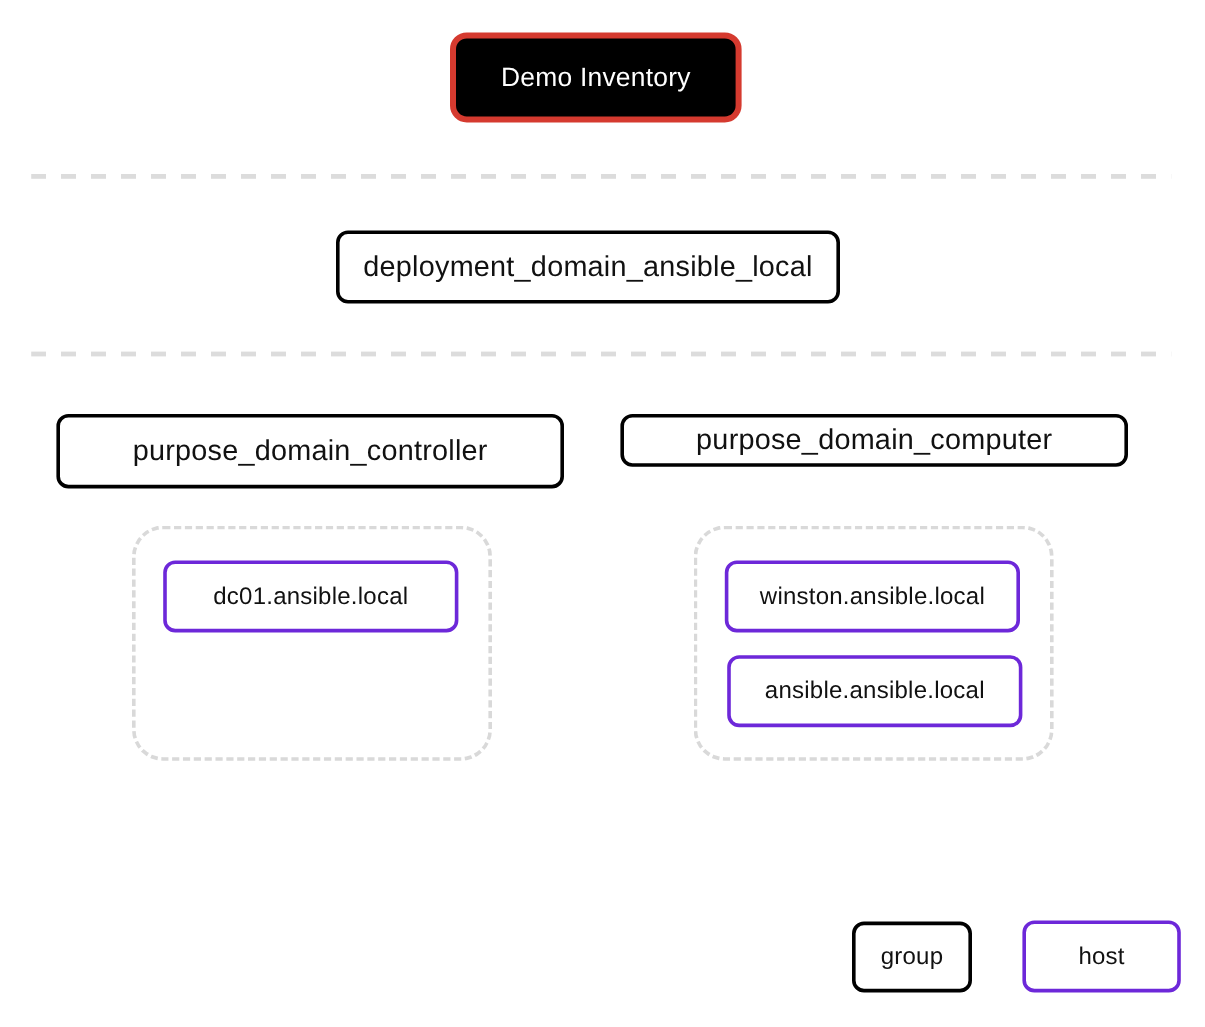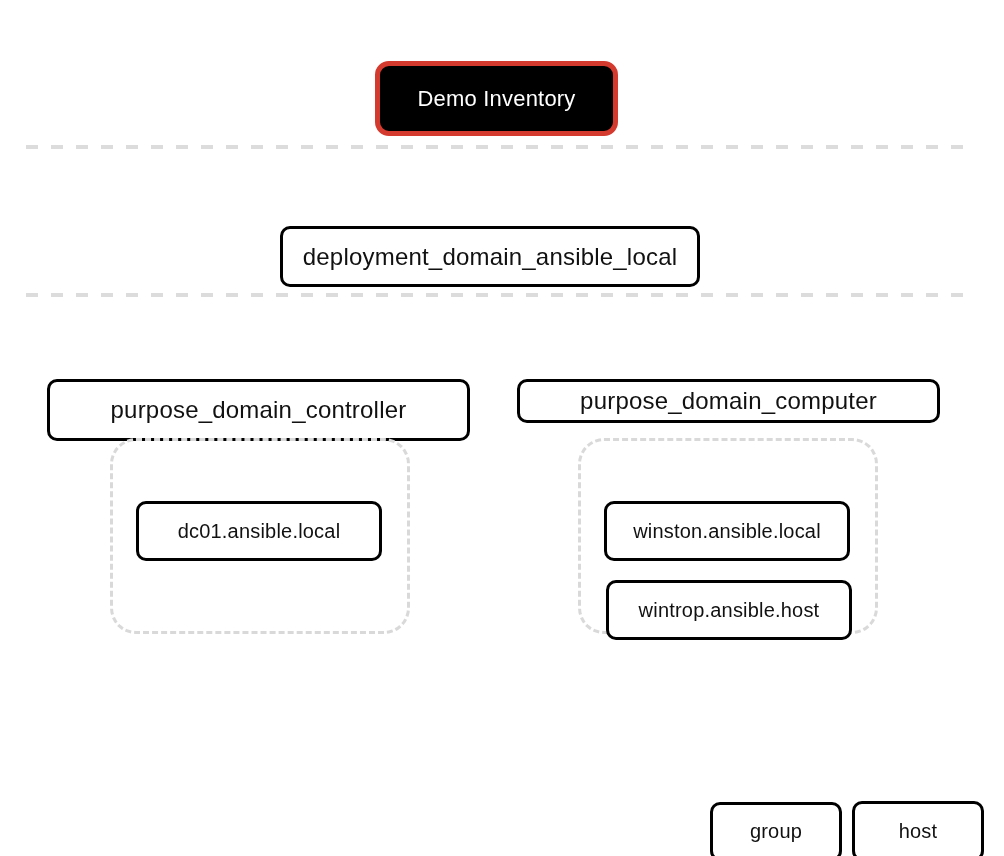--- a/index.html
+++ b/index.html
@@ -18,49 +18,48 @@
   }
   .node {
     position: absolute;
     display: flex;
     align-items: center;
     justify-content: center;
     background: #ffffff;
     box-sizing: border-box;
     white-space: nowrap;
     letter-spacing: 0.2px;
-    margin-top: 34px;
   }
   .inventory-node {
     left: 375px; top: 27px; width: 243px; height: 75px;
     background: #000000;
     color: #ffffff;
     border: 5px solid #d53a2f;
     border-radius: 14px;
     font-size: 22px;
   }
   .group-node {
     border: 3px solid #000000;
     border-radius: 10px;
     font-size: 24px;
   }
   .host-node {
-    border: 3px solid #000000;
+    border: 3px solid #6d28d9;
     border-radius: 10px;
     font-size: 20px;
   }
   .deployment-node { left: 280px; top: 192px; width: 420px; height: 61px; }
   .controller-node { left: 47px;  top: 345px; width: 423px; height: 62px; }
   .computer-node   { left: 517px; top: 345px; width: 423px; height: 44px; }
 
   .dc01-node    { left: 136px; top: 467px; width: 246px; height: 60px; }
   .winston-node { left: 604px; top: 467px; width: 246px; height: 60px; }
   .wintrop-node { left: 606px; top: 546px; width: 246px; height: 60px; }
 
-  .legend-group-node { left: 710px; top: 768px; width: 132px; height: 59px; font-size: 20px; }
+  .legend-group-node { left: 710px; top: 768px; width: 100px; height: 59px; font-size: 20px; }
   .legend-host-node  { left: 852px; top: 767px; width: 132px; height: 60px; font-size: 20px; }
 
   .dashed-sep {
     position: absolute;
     left: 26px;
     width: 950px;
     height: 4px;
     background: repeating-linear-gradient(
       to right,
       #dcdcdc 0px, #dcdcdc 12px,
@@ -111,21 +110,21 @@
     <span>dc01.ansible.local</span>
   </div>
 
   <div class="dashed-container computer-hosts-container"></div>
 
   <div class="node host-node winston-node">
     <span>winston.ansible.local</span>
   </div>
 
   <div class="node host-node wintrop-node">
-    <span>wintrop.ansible.host</span>
+    <span>ansible.ansible.local</span>
   </div>
 
   <div class="node group-node legend-group-node">
     <span>group</span>
   </div>
 
   <div class="node host-node legend-host-node">
     <span>host</span>
   </div>
 

